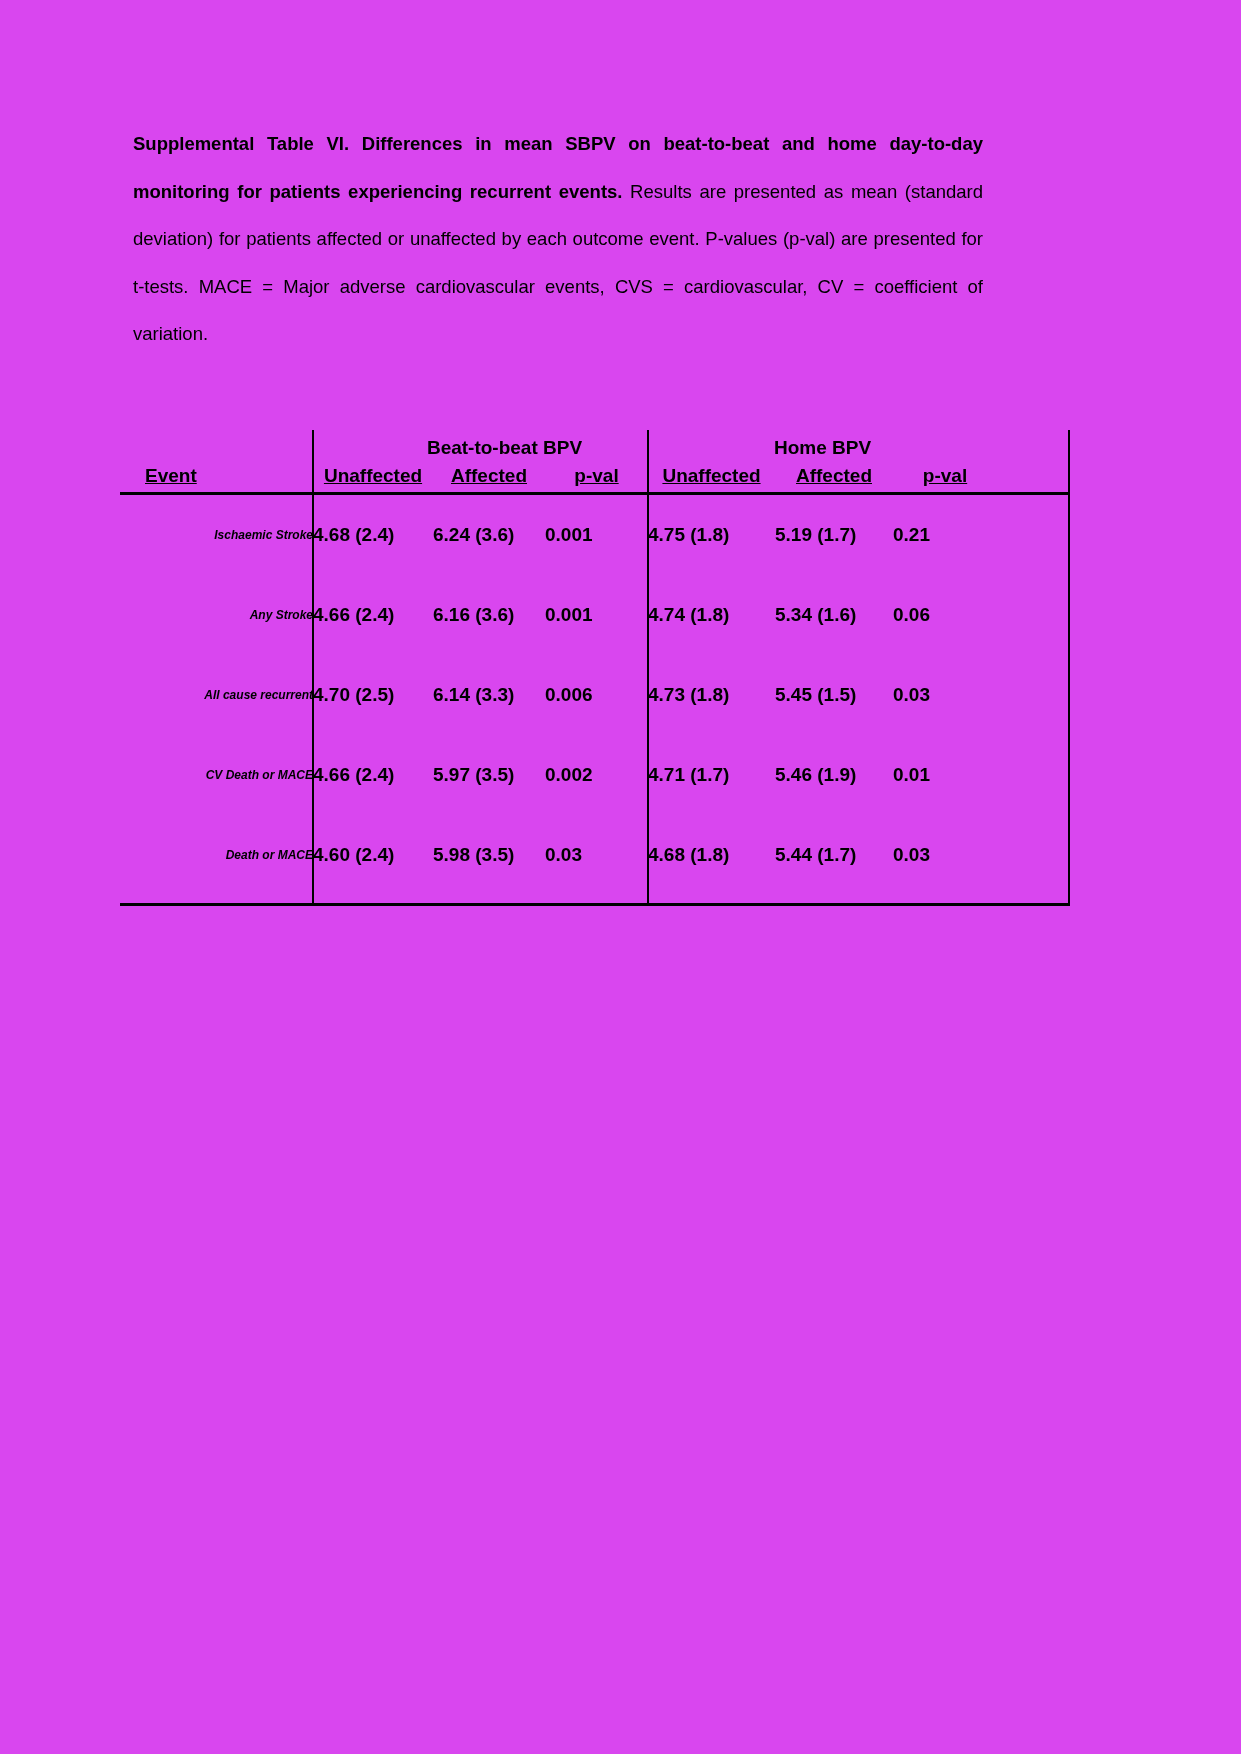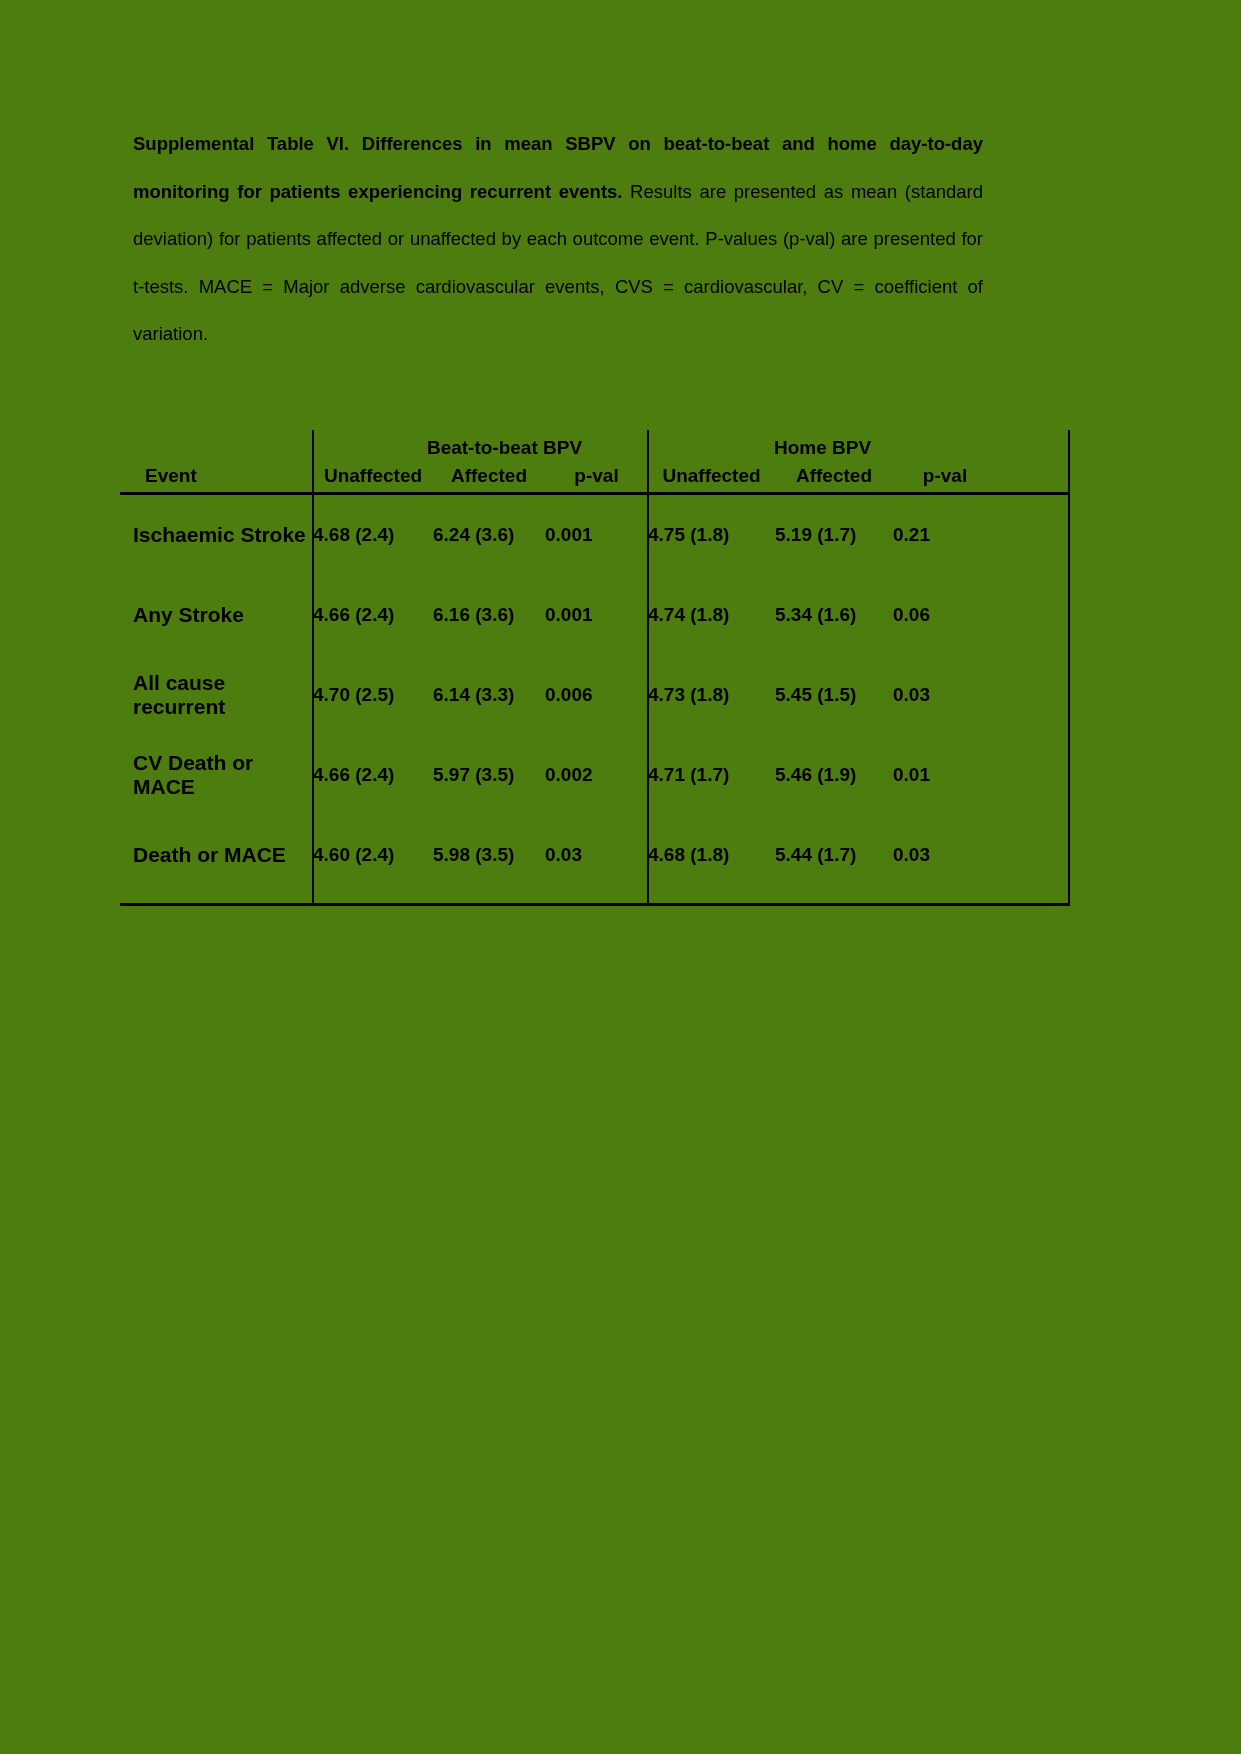--- a/index.html
+++ b/index.html
@@ -1,20 +1,20 @@
 <!DOCTYPE html>
 <html><head>
 <meta charset="utf-8">
 <style>
   html, body { margin: 0; padding: 0; background: #ffffff; }
   .page {
     position: relative;
     width: 1241px;
     height: 1754px;
-    background: #4d7c0f;
+    background: #d946ef;
     color: #000000;
     font-family: "Liberation Sans", sans-serif;
     overflow: hidden;
   }
   .caption {
     position: absolute;
     left: 133px;
     top: 120px;
     width: 850px;
     margin: 0;
@@ -34,27 +34,27 @@
     font-weight: bold;
     color: #000000;
   }
   .row-grid {
     display: grid;
     grid-template-columns: 193px 120px 112px 103px 127px 118px 104px 73px;
   }
   .ghead { height: 30px; align-items: end; font-size: 19px; }
   .gcell { text-align: center; padding-bottom: 1px; }
   .gcell.home { padding-right: 73px; }
-  .chead { height: 32px; align-items: center; font-size: 19px; }
+  .chead { height: 32px; align-items: center; font-size: 19px; text-decoration: underline; }
   .chead .td { text-align: center; }
   .chead .td.event-h { text-align: left; padding-left: 25px; }
   .tbody { margin-top: 3px; }
   .tr { height: 80px; align-items: center; font-size: 19px; }
   .td { text-align: left; }
-  .td.event { text-align: left; padding-left: 13px; font-size: 21px; }
+  .td.event { text-align: right; padding-left: 13px; font-size: 12px; font-style: italic; }
 
   .vl { position: absolute; top: 0; bottom: 0; width: 2px; background: #000; }
   .vl.v1 { left: 192px; }
   .vl.v2 { left: 527px; }
   .vl.v3 { left: 948px; }
   .hl { position: absolute; left: 0; right: 0; height: 3px; background: #000; }
   .hl.hl-head { top: 62px; }
   .hl.hl-bot { bottom: 0; }
 </style>
 </head>

